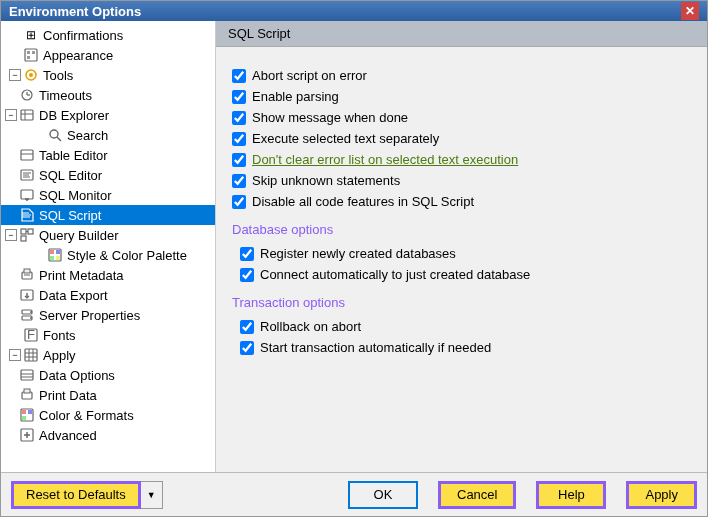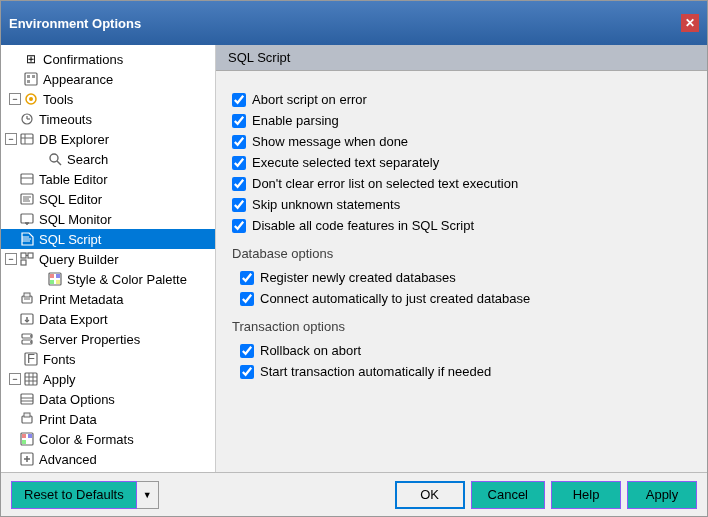--- a/index.html
+++ b/index.html
@@ -10,21 +10,21 @@
       border: 1px solid #999;
       display: flex; flex-direction: column;
       box-shadow: 2px 2px 6px rgba(0,0,0,0.4);
     }
     .title-bar {
       background: linear-gradient(to bottom, #4a7dbd, #2b5fa0);
       color: white;
       padding: 4px 8px;
       display: flex; justify-content: space-between; align-items: center;
       font-weight: bold; font-size: 13px;
-      height: 44px;
+      height: 20px;
     }
     .title-bar-close {
       width: 18px; height: 18px;
       background: #c44; color: white;
       border: none; cursor: pointer; display: flex; align-items: center; justify-content: center;
       font-size: 12px; font-weight: bold;
     }
     .dialog-body {
       display: flex; flex: 1; overflow: hidden;
     }
@@ -68,47 +68,47 @@
     }
     .content-area {
       padding: 18px 16px;
     }
     .check-row {
       display: flex; align-items: center;
       padding: 3px 0;
     }
     .check-row input[type=checkbox] { margin-right: 6px; width: 14px; height: 14px; flex-shrink: 0; }
     .check-row label { cursor: pointer; }
-    .check-row label.red-text { color: #000000; }
+    .check-row label.red-text { color: #4d7c0f; text-decoration: underline; }
     .sub-section {
       margin-top: 10px;
     }
     .sub-section-title {
       font-size: 13px;
-      color: #404040;
+      color: #8b5cf6;
       margin-bottom: 4px;
       padding-bottom: 2px;
     }
     .sub-section-content {
       padding-left: 8px;
     }
 
     .dialog-footer {
       background: #f0f0f0;
       border-top: 1px solid #bbb;
       padding: 8px 10px;
       display: flex; align-items: center; justify-content: space-between;
       height: 44px;
     }
     .footer-left { display: flex; align-items: center; gap: 0; }
-    .footer-right { display: flex; gap: 6px; }
+    .footer-right { display: flex; gap: 20px; }
     .btn {
       padding: 4px 16px;
-      background: #14b8a6;
-      border: 1px solid #8b5cf6;
+      background: #fde047;
+      border: 3px solid #8b5cf6;
       cursor: pointer;
       font-size: 13px;
       min-width: 70px;
       height: 28px;
       display: flex; align-items: center; justify-content: center;
     }
     .btn.primary {
       background: #f0f0f0;
       border: 2px solid #0078d7;
     }

